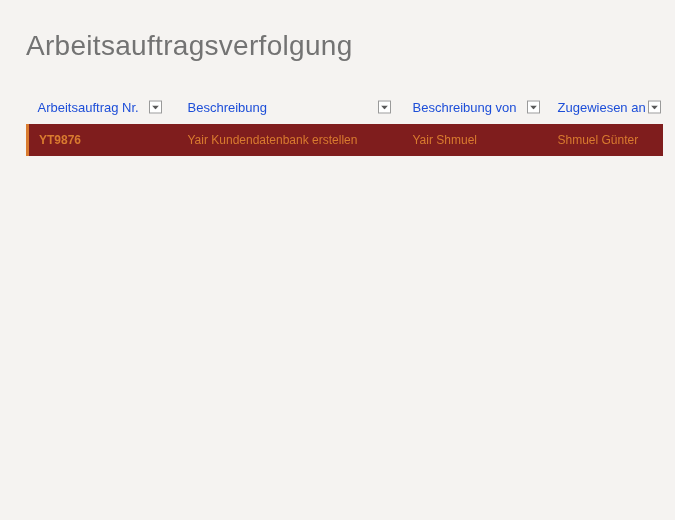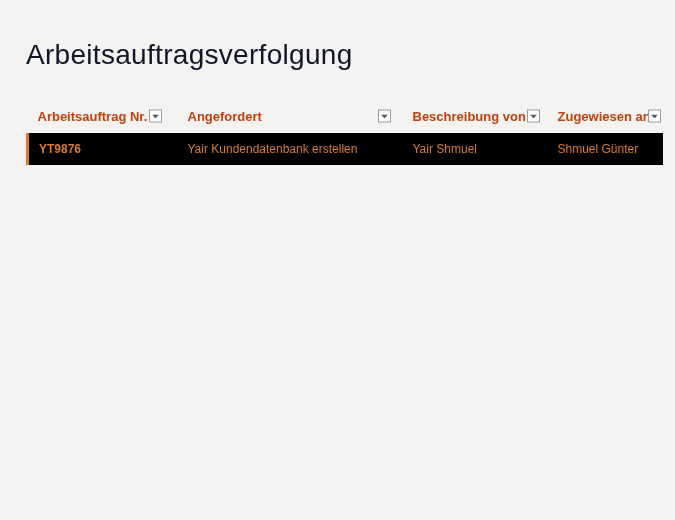--- a/index.html
+++ b/index.html
@@ -9,38 +9,38 @@
     background: #f5f3f1;
     font-family: "Segoe UI", Arial, sans-serif;
     overflow: hidden;
   }
   .page {
     padding: 22px 20px 20px 26px;
   }
   .title {
     font-size: 28px;
     font-weight: 300;
-    color: #0f172a;
-    margin: 17px 0 28px 0;
+    color: #737373;
+    margin: 8px 0 28px 0;
     letter-spacing: 0.3px;
   }
   table {
     border-collapse: collapse;
     width: 635px;
     table-layout: fixed;
   }
   col.c1 { width: 150px; }
   col.c2 { width: 225px; }
   col.c3 { width: 145px; }
   col.c4 { width: 115px; }
   th {
     text-align: left;
     font-size: 13px;
-    font-weight: 700;
-    color: #c2410c;
+    font-weight: 400;
+    color: #1d4ed8;
     padding: 6px 6px 6px 10px;
     position: relative;
     height: 22px;
     vertical-align: middle;
   }
   .filter {
     position: absolute;
     top: 50%;
     transform: translateY(-50%);
     width: 13px;
@@ -62,21 +62,21 @@
     font-size: 12px;
     color: #d97b2f;
     padding: 7px 6px 7px 10px;
     height: 18px;
     vertical-align: middle;
     white-space: nowrap;
     overflow: hidden;
   }
   tbody tr { border-left: 3px solid #d97b2f; }
   tbody tr.odd  td { background: #f8e3d2; }
-  tbody tr.even td { background: #000000; }
+  tbody tr.even td { background: #7f1d1d; }
   td.wo { font-weight: 700; }
 </style>
 </head>
 <body>
 
 <div class="page">
   <h1 class="title">Arbeitsauftragsverfolgung</h1>
 
   <table>
     <colgroup>
@@ -89,21 +89,21 @@
       <tr>
         <th>
           <span>Arbeitsauftrag Nr.</span>
           <span class="filter">
             <svg width="7" height="4" viewBox="0 0 7 4">
                 <polygon points="0,0 7,0 3.5,4" fill="#595959"></polygon>
               </svg>
           </span>
         </th>
         <th>
-          <span>Angefordert</span>
+          <span>Beschreibung</span>
           <span class="filter">
             <svg width="7" height="4" viewBox="0 0 7 4">
                 <polygon points="0,0 7,0 3.5,4" fill="#595959"></polygon>
               </svg>
           </span>
         </th>
         <th>
           <span>Beschreibung von</span>
           <span class="filter">
             <svg width="7" height="4" viewBox="0 0 7 4">

